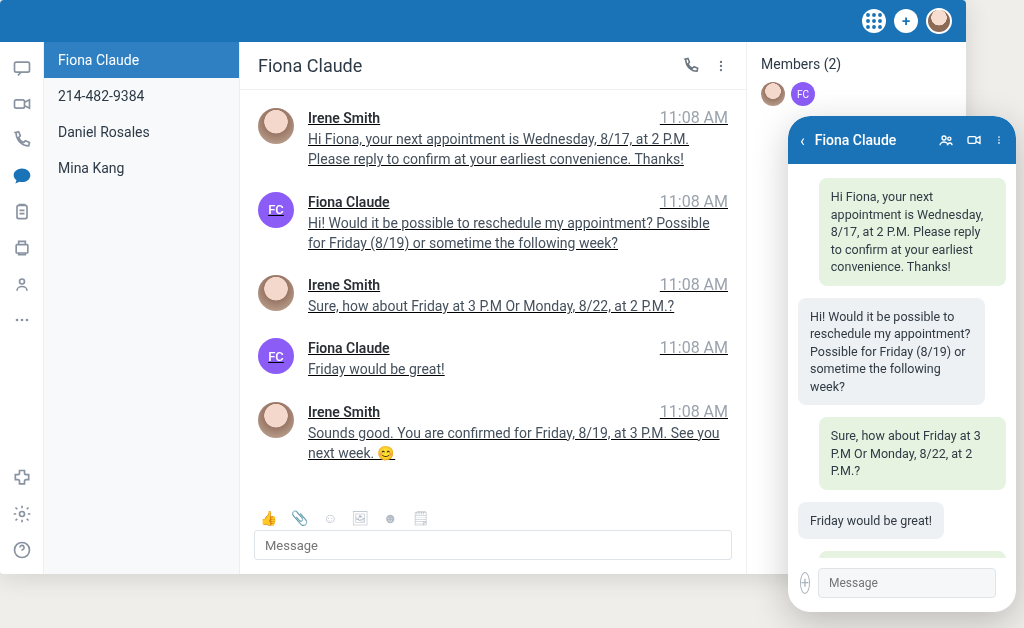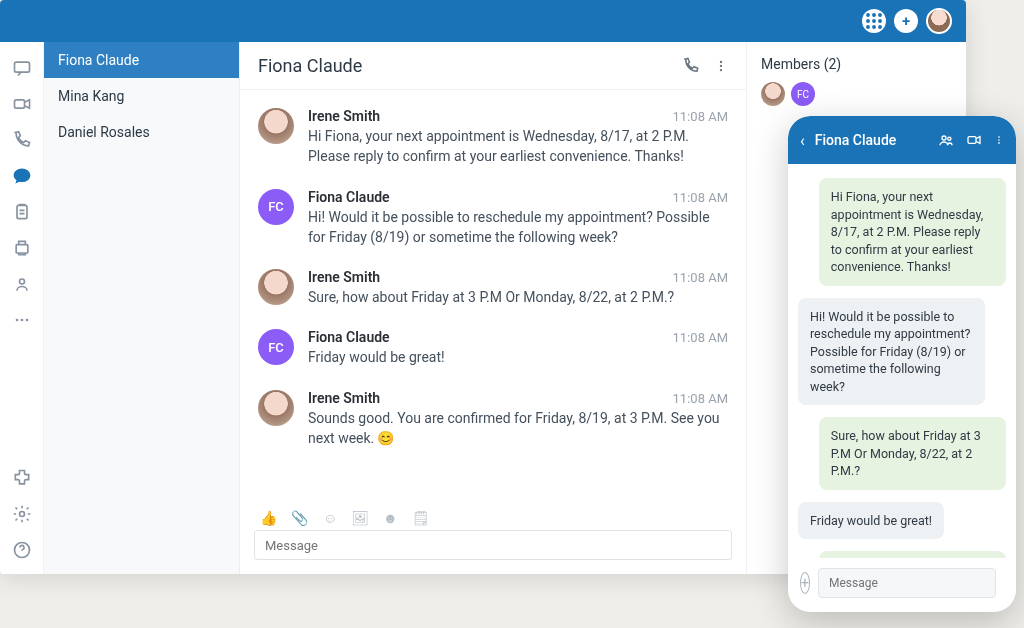--- a/index.html
+++ b/index.html
@@ -96,33 +96,33 @@
     height: 48px;
     padding: 0 18px;
     display: flex; align-items: center; justify-content: space-between;
     border-bottom: 1px solid #eef0f2;
   }
   .thread-title { font-size: 18px; color: #2d3a46; font-weight: 400; }
   .thread-actions { display: flex; gap: 14px; color: #6c7680; }
   .thread-action { cursor: pointer; }
 
   .msgs { flex: 1; overflow-y: auto; padding: 18px 18px 4px; }
-  .msg { display: flex; gap: 14px; margin-bottom: 22px; }
+  .msg { display: flex; gap: 14px; margin-bottom: 22px; text-decoration: underline; }
   .msg-avatar {
     width: 36px; height: 36px; border-radius: 50%;
     flex-shrink: 0;
     display: flex; align-items: center; justify-content: center;
     color: #fff; font-size: 13px; font-weight: 500;
   }
   .avatar-photo { background: radial-gradient(circle at 50% 38%, #f3d8cb 40%, #9a7766 42%, #c9b19f 100%); }
   .avatar-initials { background: #8b5cf6; }
   .msg-content { flex: 1; min-width: 0; }
   .msg-head { display: flex; justify-content: space-between; align-items: baseline; }
   .msg-sender { font-size: 14px; font-weight: 600; color: #2a2f36; }
-  .msg-time { font-size: 13px; color: #9aa3ad; }
+  .msg-time { font-size: 16px; color: #9aa3ad; }
   .msg-text { font-size: 14px; color: #44505c; line-height: 1.45; margin-top: 2px; }
 
   .compose {
     padding: 8px 14px 14px;
   }
   .compose-tools { display: flex; gap: 14px; color: #b4bcc6; font-size: 14px; padding: 4px 6px; }
   .compose-tool { cursor: pointer; }
   .compose-input {
     width: 100%;
     height: 30px;
@@ -295,22 +295,23 @@
           <svg viewBox="0 0 24 24" fill="none" stroke="currentColor" stroke-width="2">
             <circle cx="12" cy="12" r="9"></circle>
             <path d="M9.5 9a2.5 2.5 0 1 1 3.5 2.3c-.8.4-1 1-1 1.7M12 17h.01"></path>
           </svg>
         </div>
     </div>
 
     <div class="convo-list">
       <div id="convo-items">
           <div class="convo-item selected">Fiona Claude</div>
+          <div class="convo-item">214-482-9384</div>
+          <div class="convo-item">Daniel Rosales</div>
           <div class="convo-item">Mina Kang</div>
-          <div class="convo-item">Daniel Rosales</div>
         </div>
     </div>
 
     <div class="thread">
       <div class="thread-header">
         <div class="thread-title">Fiona Claude</div>
         <div class="thread-actions">
           <span class="thread-action" style="width:18px;height:18px;">
               <svg viewBox="0 0 24 24" fill="none" stroke="currentColor" stroke-width="2">
                 <path d="M5 4c0 8 7 15 15 15l1-4-5-2-2 2c-3-1-5-3-6-6l2-2-2-5-4 1z"></path>

